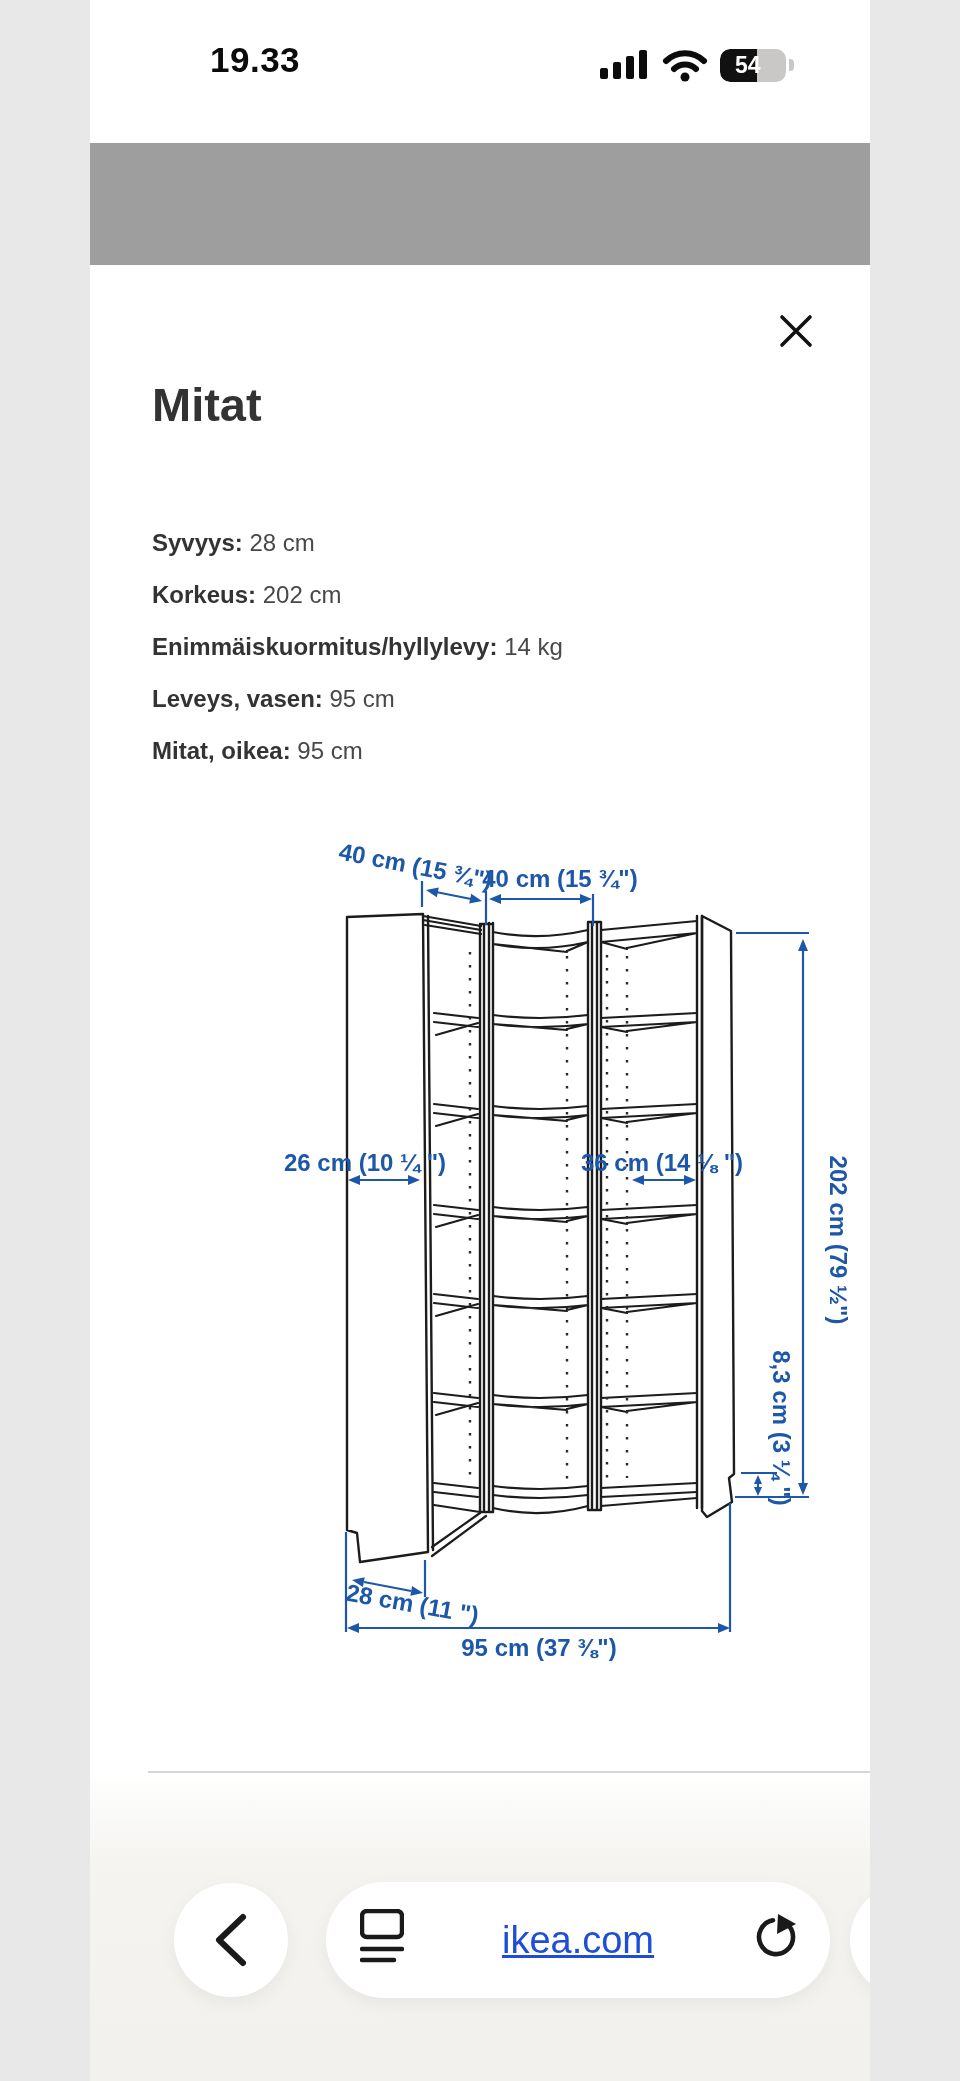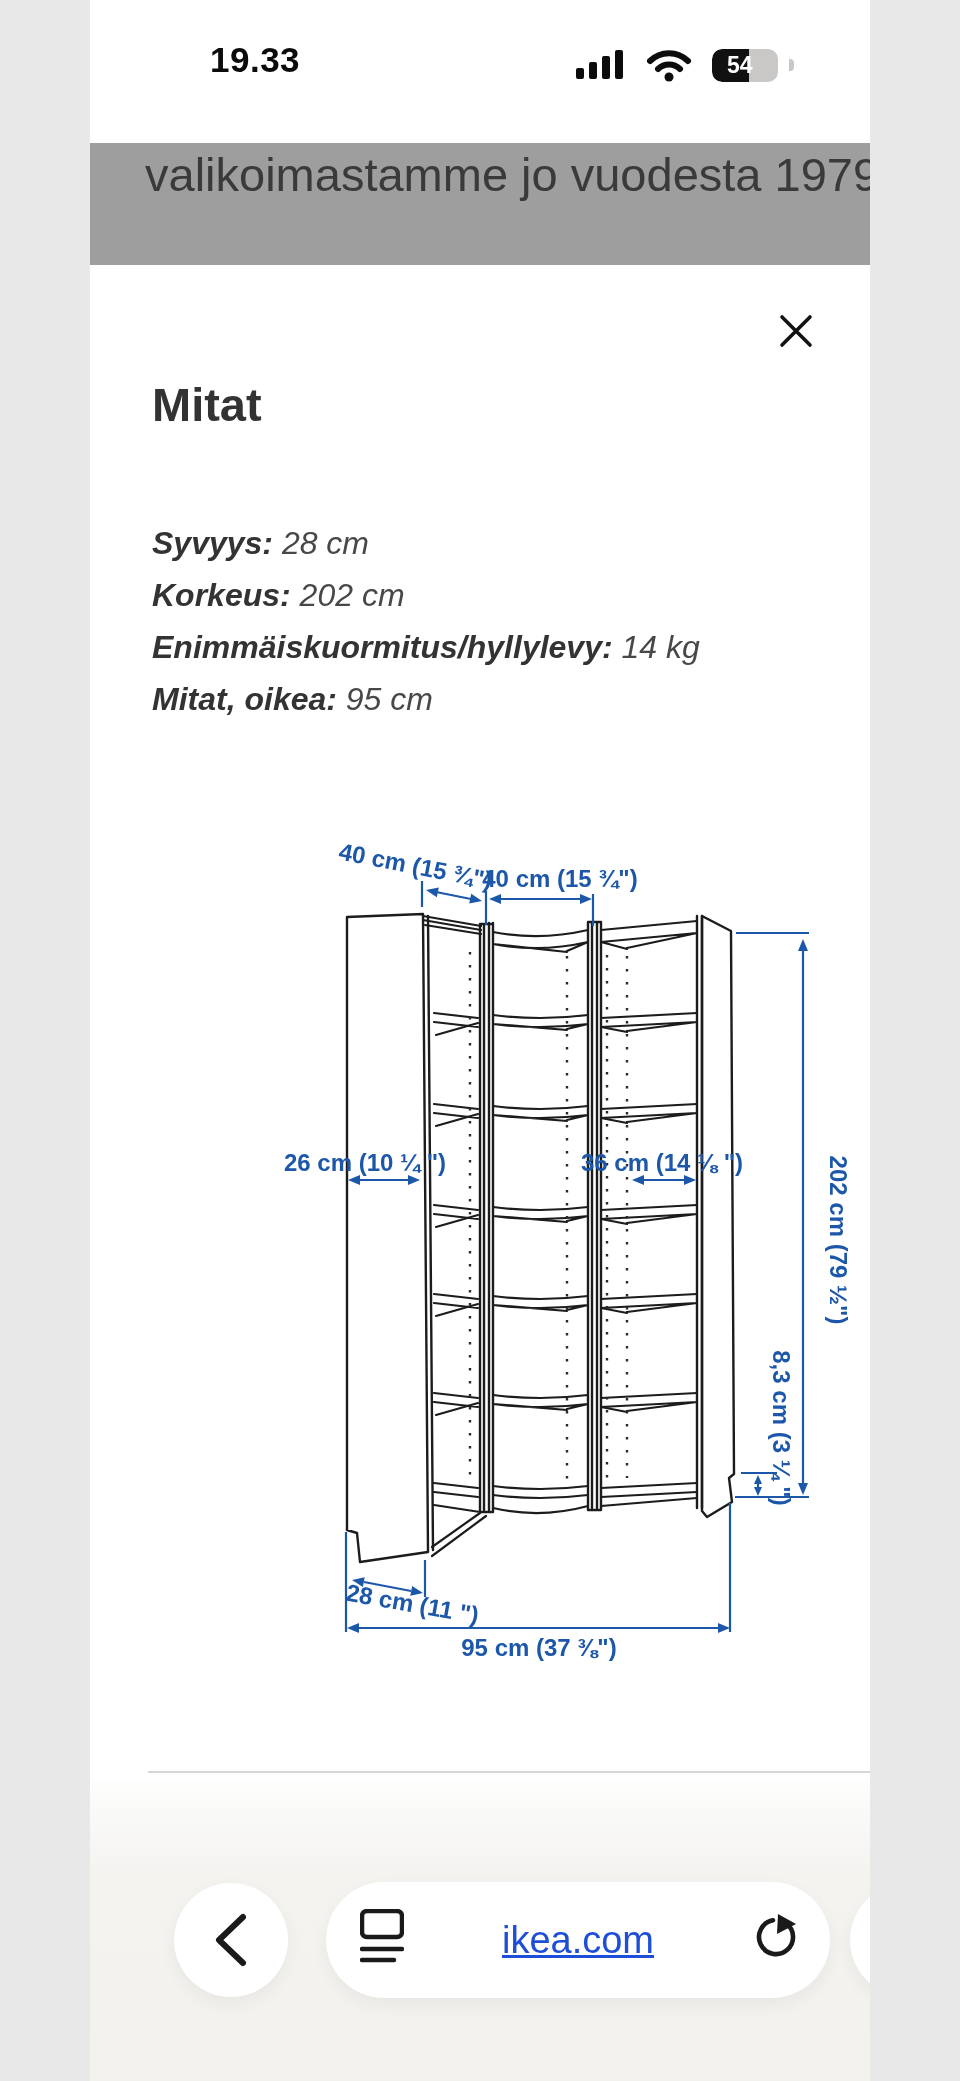--- a/index.html
+++ b/index.html
@@ -1,37 +1,37 @@
 <!DOCTYPE html>
 <html><head>
 <meta charset="utf-8">
 <style>
   html,body{margin:0;padding:0;background:#e8e8e8;}
   .screen{position:relative;width:780px;height:2081px;margin:0 auto;background:#ffffff;overflow:hidden;
           font-family:"Liberation Sans", sans-serif;}
   
   .status-bar{position:absolute;top:0;left:0;right:0;height:143px;background:#ffffff;}
   .status-time{position:absolute;left:120px;top:40px;font-size:35px;font-weight:bold;color:#0b0b0b;letter-spacing:.5px;}
-  .status-icons{position:absolute;right:76px;top:48px;display:flex;align-items:center;gap:20px;}
+  .status-icons{position:absolute;right:76px;top:48px;display:flex;align-items:center;gap:12px;}
   .battery{position:relative;width:66px;height:33px;border-radius:10px;background:#c9c8c6;overflow:hidden;}
   .battery-fill{position:absolute;left:0;top:0;bottom:0;width:56%;background:#111111;border-radius:10px 0 0 10px;}
   .battery-num{position:absolute;left:0;top:0;width:84%;height:100%;display:flex;align-items:center;justify-content:center;
                color:#ffffff;font-size:23px;font-weight:bold;}
   .battery-nub{width:5px;height:12px;background:#c9c8c6;border-radius:0 4px 4px 0;margin-left:-9px;}
   
   .dim-band{position:absolute;top:143px;left:0;right:0;height:122px;background:#9e9e9e;overflow:hidden;}
   .dim-line{position:absolute;left:55px;white-space:nowrap;color:#3a3a3a;font-size:47px;}
   .dim-line.l1{top:4px;}
   .dim-line.l2{top:86px;}
   
   .sheet{position:absolute;top:265px;left:0;right:0;height:1816px;background:#ffffff;border-radius:26px 26px 0 0;}
   .close-btn{position:absolute;top:44px;right:52px;width:44px;height:44px;background:none;border:none;padding:4px;cursor:pointer;}
   .modal-title{position:absolute;top:112px;left:62px;margin:0;font-size:47px;font-weight:bold;color:#333333;}
   .specs{position:absolute;top:252px;left:62px;}
-  .spec-row{font-size:32px;line-height:52px;color:#484848;white-space:nowrap;font-style:italic;}
+  .spec-row{font-size:24px;line-height:52px;color:#484848;white-space:nowrap;}
   .spec-label{font-weight:bold;color:#333333;}
   .diagram{position:absolute;top:555px;left:0;}
   .divider{position:absolute;top:1506px;left:58px;width:845px;height:2px;background:#d6d6d6;border:none;margin:0;}
   
   .browser-bar{position:absolute;top:1782px;left:0;right:0;height:299px;
                background:linear-gradient(180deg,#fdfdfc 0,#f4f3f0 90px,#f2f1ee 100%);}
   .circle-btn{position:absolute;width:114px;height:114px;border-radius:50%;background:#ffffff;border:none;cursor:pointer;
               box-shadow:0 6px 18px rgba(0,0,0,0.05);display:flex;align-items:center;justify-content:center;}
   .back-btn{left:84px;top:101px;}
   .more-btn{left:760px;top:101px;}
@@ -63,37 +63,37 @@
       </svg>
       <span class="battery">
         <span class="battery-fill"></span>
         <span class="battery-num">54</span>
       </span>
       <span class="battery-nub"></span>
     </span>
   </div>
 
   <div class="dim-band">
-    <div class="dim-line l1">valikoimastamme jo vuodesta 1979</div>
   </div>
 
   <div class="sheet">
 
     <button class="close-btn">
       <svg width="36" height="36" viewBox="0 0 36 36">
         <path d="M4,4 L32,32 M32,4 L4,32" stroke="#111111" stroke-width="3.6" stroke-linecap="round" fill="none"></path>
       </svg>
     </button>
 
     <h1 class="modal-title">Mitat</h1>
 
     <div class="specs">
       <div class="spec-row"><span class="spec-label">Syvyys:</span><span> 28 cm</span></div>
       <div class="spec-row"><span class="spec-label">Korkeus:</span><span> 202 cm</span></div>
       <div class="spec-row"><span class="spec-label">Enimmäiskuormitus/hyllylevy:</span><span> 14 kg</span></div>
+      <div class="spec-row"><span class="spec-label">Leveys, vasen:</span><span> 95 cm</span></div>
       <div class="spec-row"><span class="spec-label">Mitat, oikea:</span><span> 95 cm</span></div>
     </div>
 
     <svg class="diagram" width="960" height="900" viewBox="0 820 960 900">
       <g fill="none" stroke="#1c1c1c" stroke-width="2.4" stroke-linejoin="round" stroke-linecap="round">
 
         <path d="M257,917 L333,914 L338,1552 L270,1562 L267,1533 L257,1530 Z
                  M612,916 L641,931 L644,1474 L639,1478 L642,1502 L617,1517 L612,1511 Z"></path>
 
         <path d="M338,916 L343,1550

